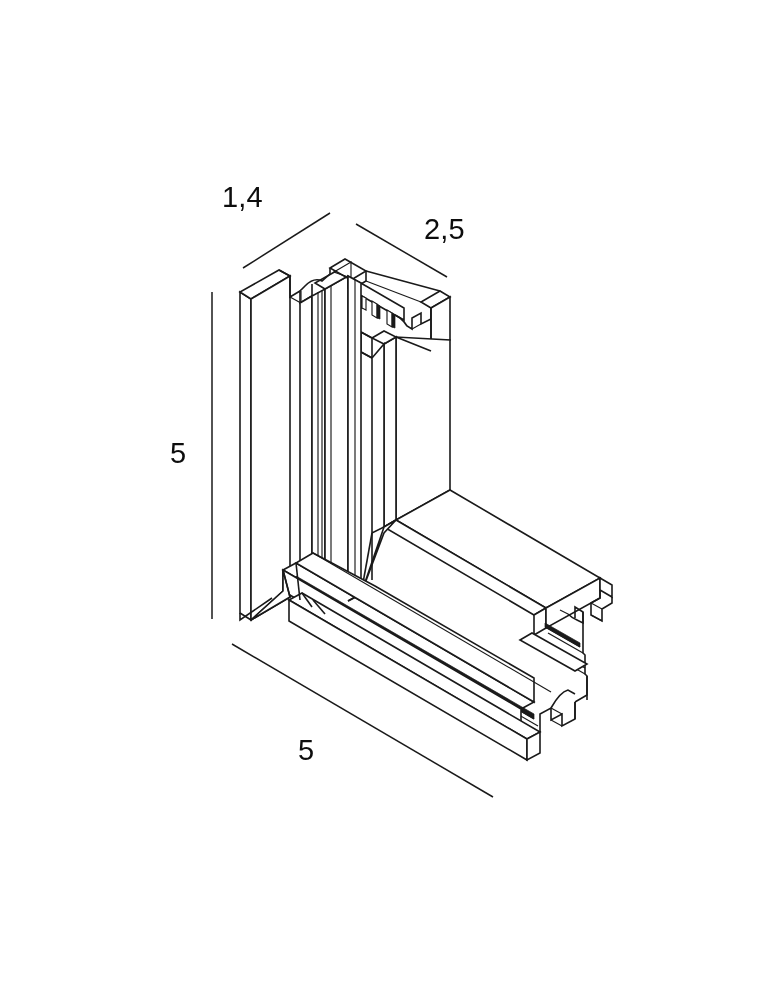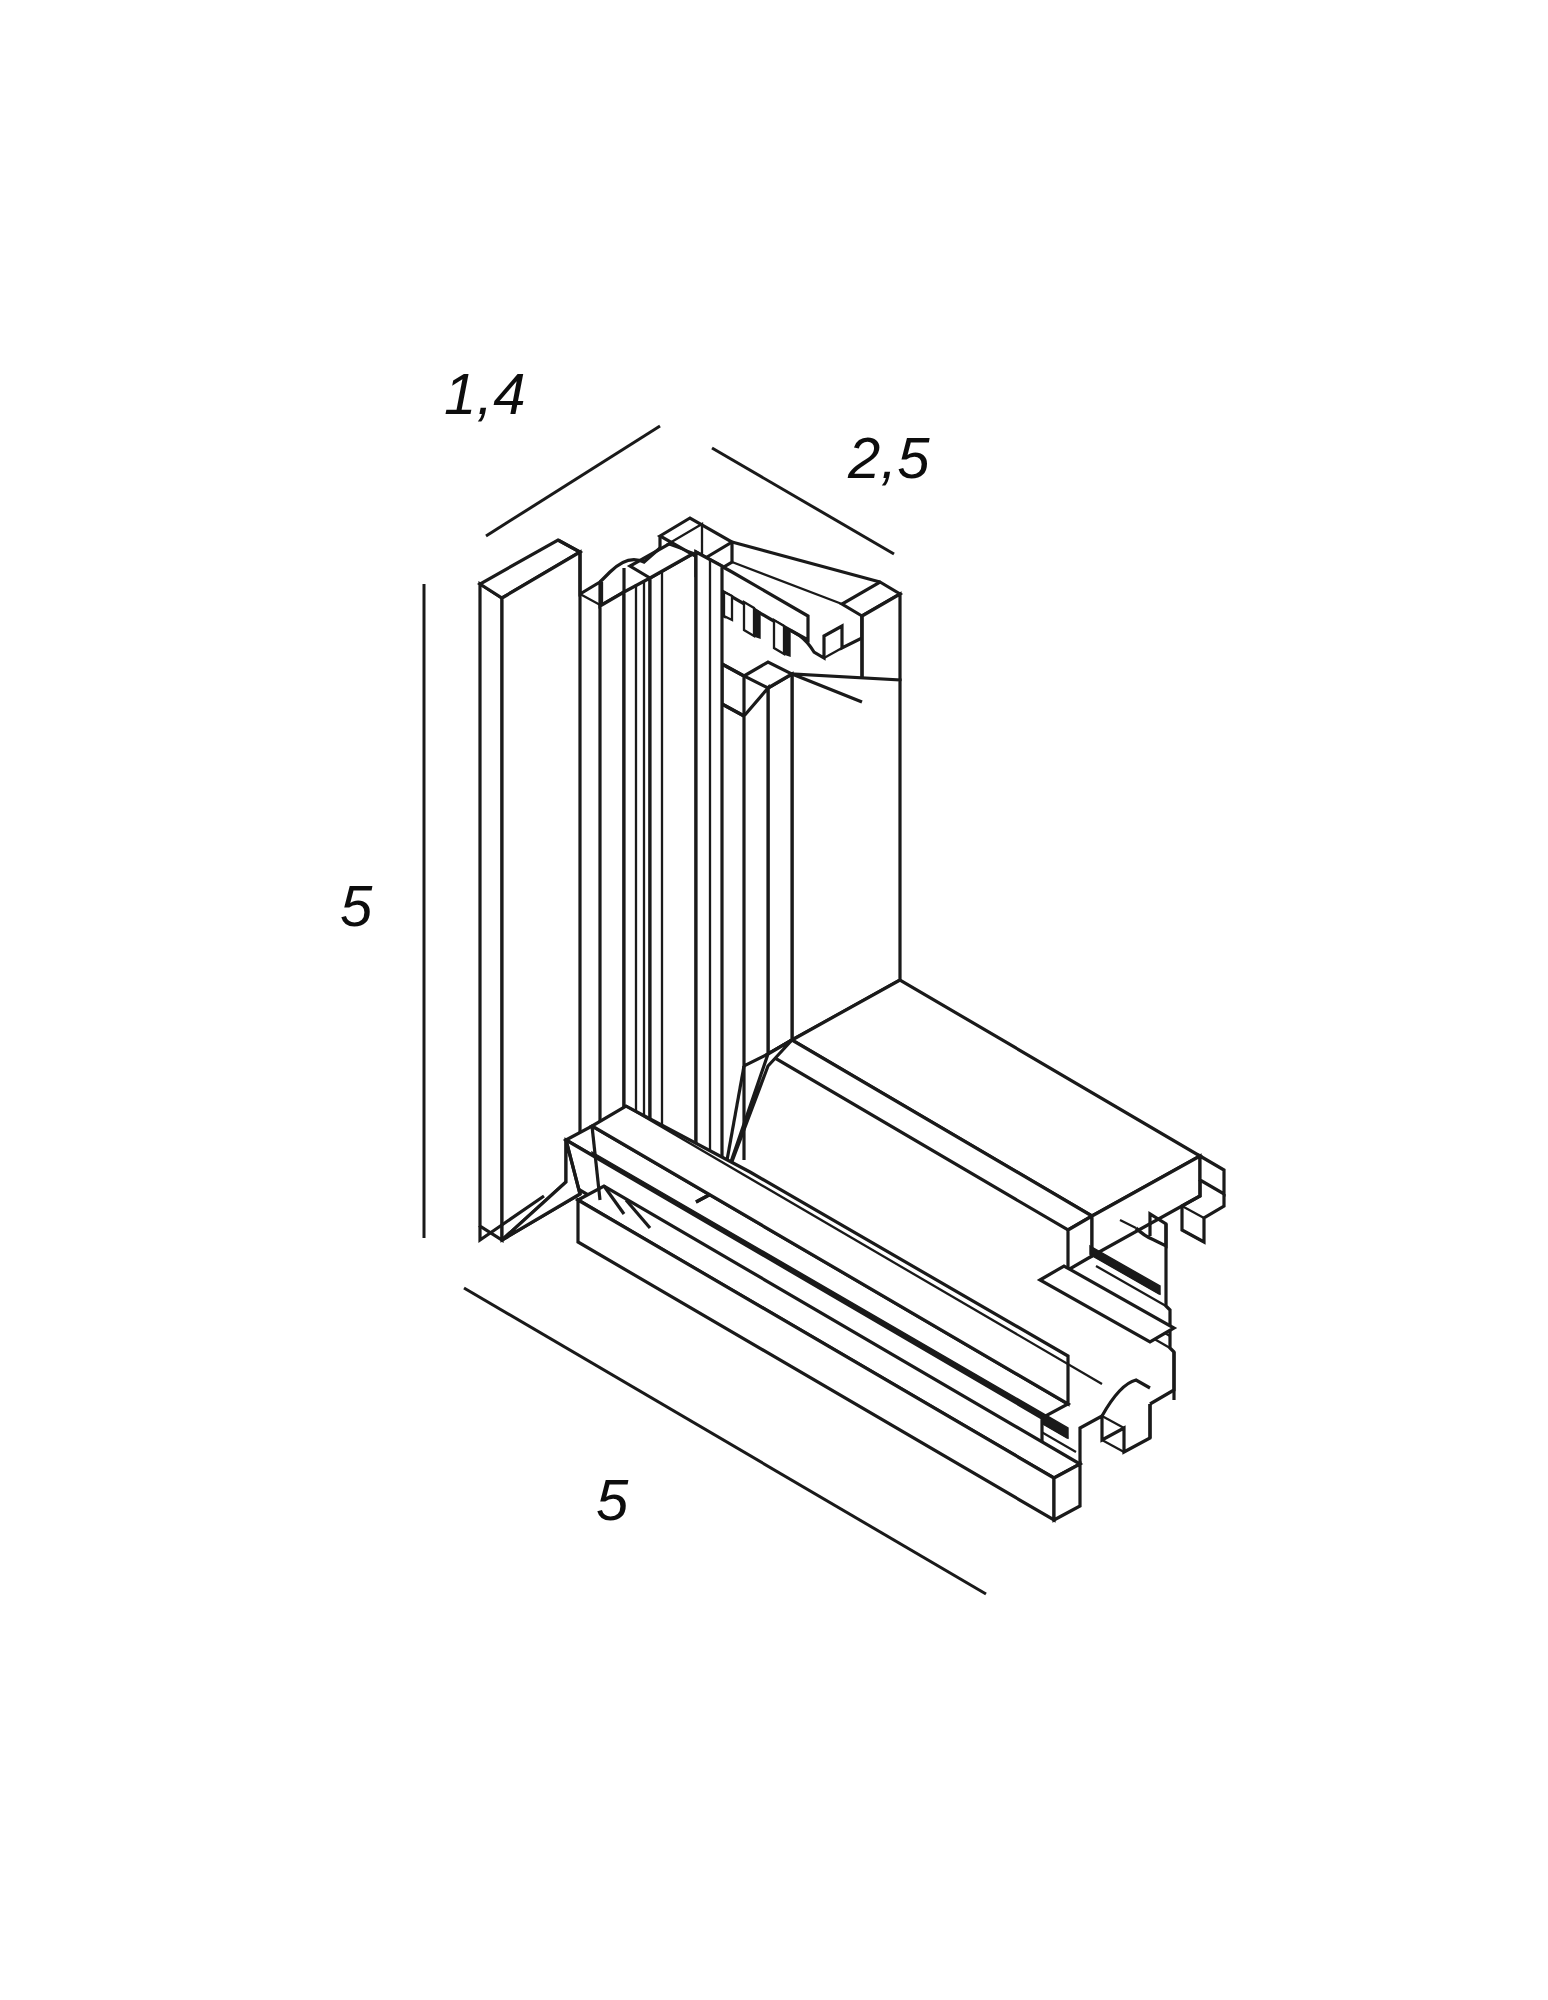--- a/index.html
+++ b/index.html
@@ -13,21 +13,20 @@
     position: relative;
     overflow: hidden;
     font-family: "Liberation Sans", sans-serif;
   }
   #drawing-root {
     position: absolute;
     left: 0; top: 0;
     width: 724px;
     height: 1000px;
     background: #ffffff;
-    font-style: italic;
   }
   svg.sheet {
     display: block;
     width: 774px;
     height: 1000px;
     background: #ffffff;
   }
   .obj-line {
     fill: none;
     stroke: #1a1a1a;

